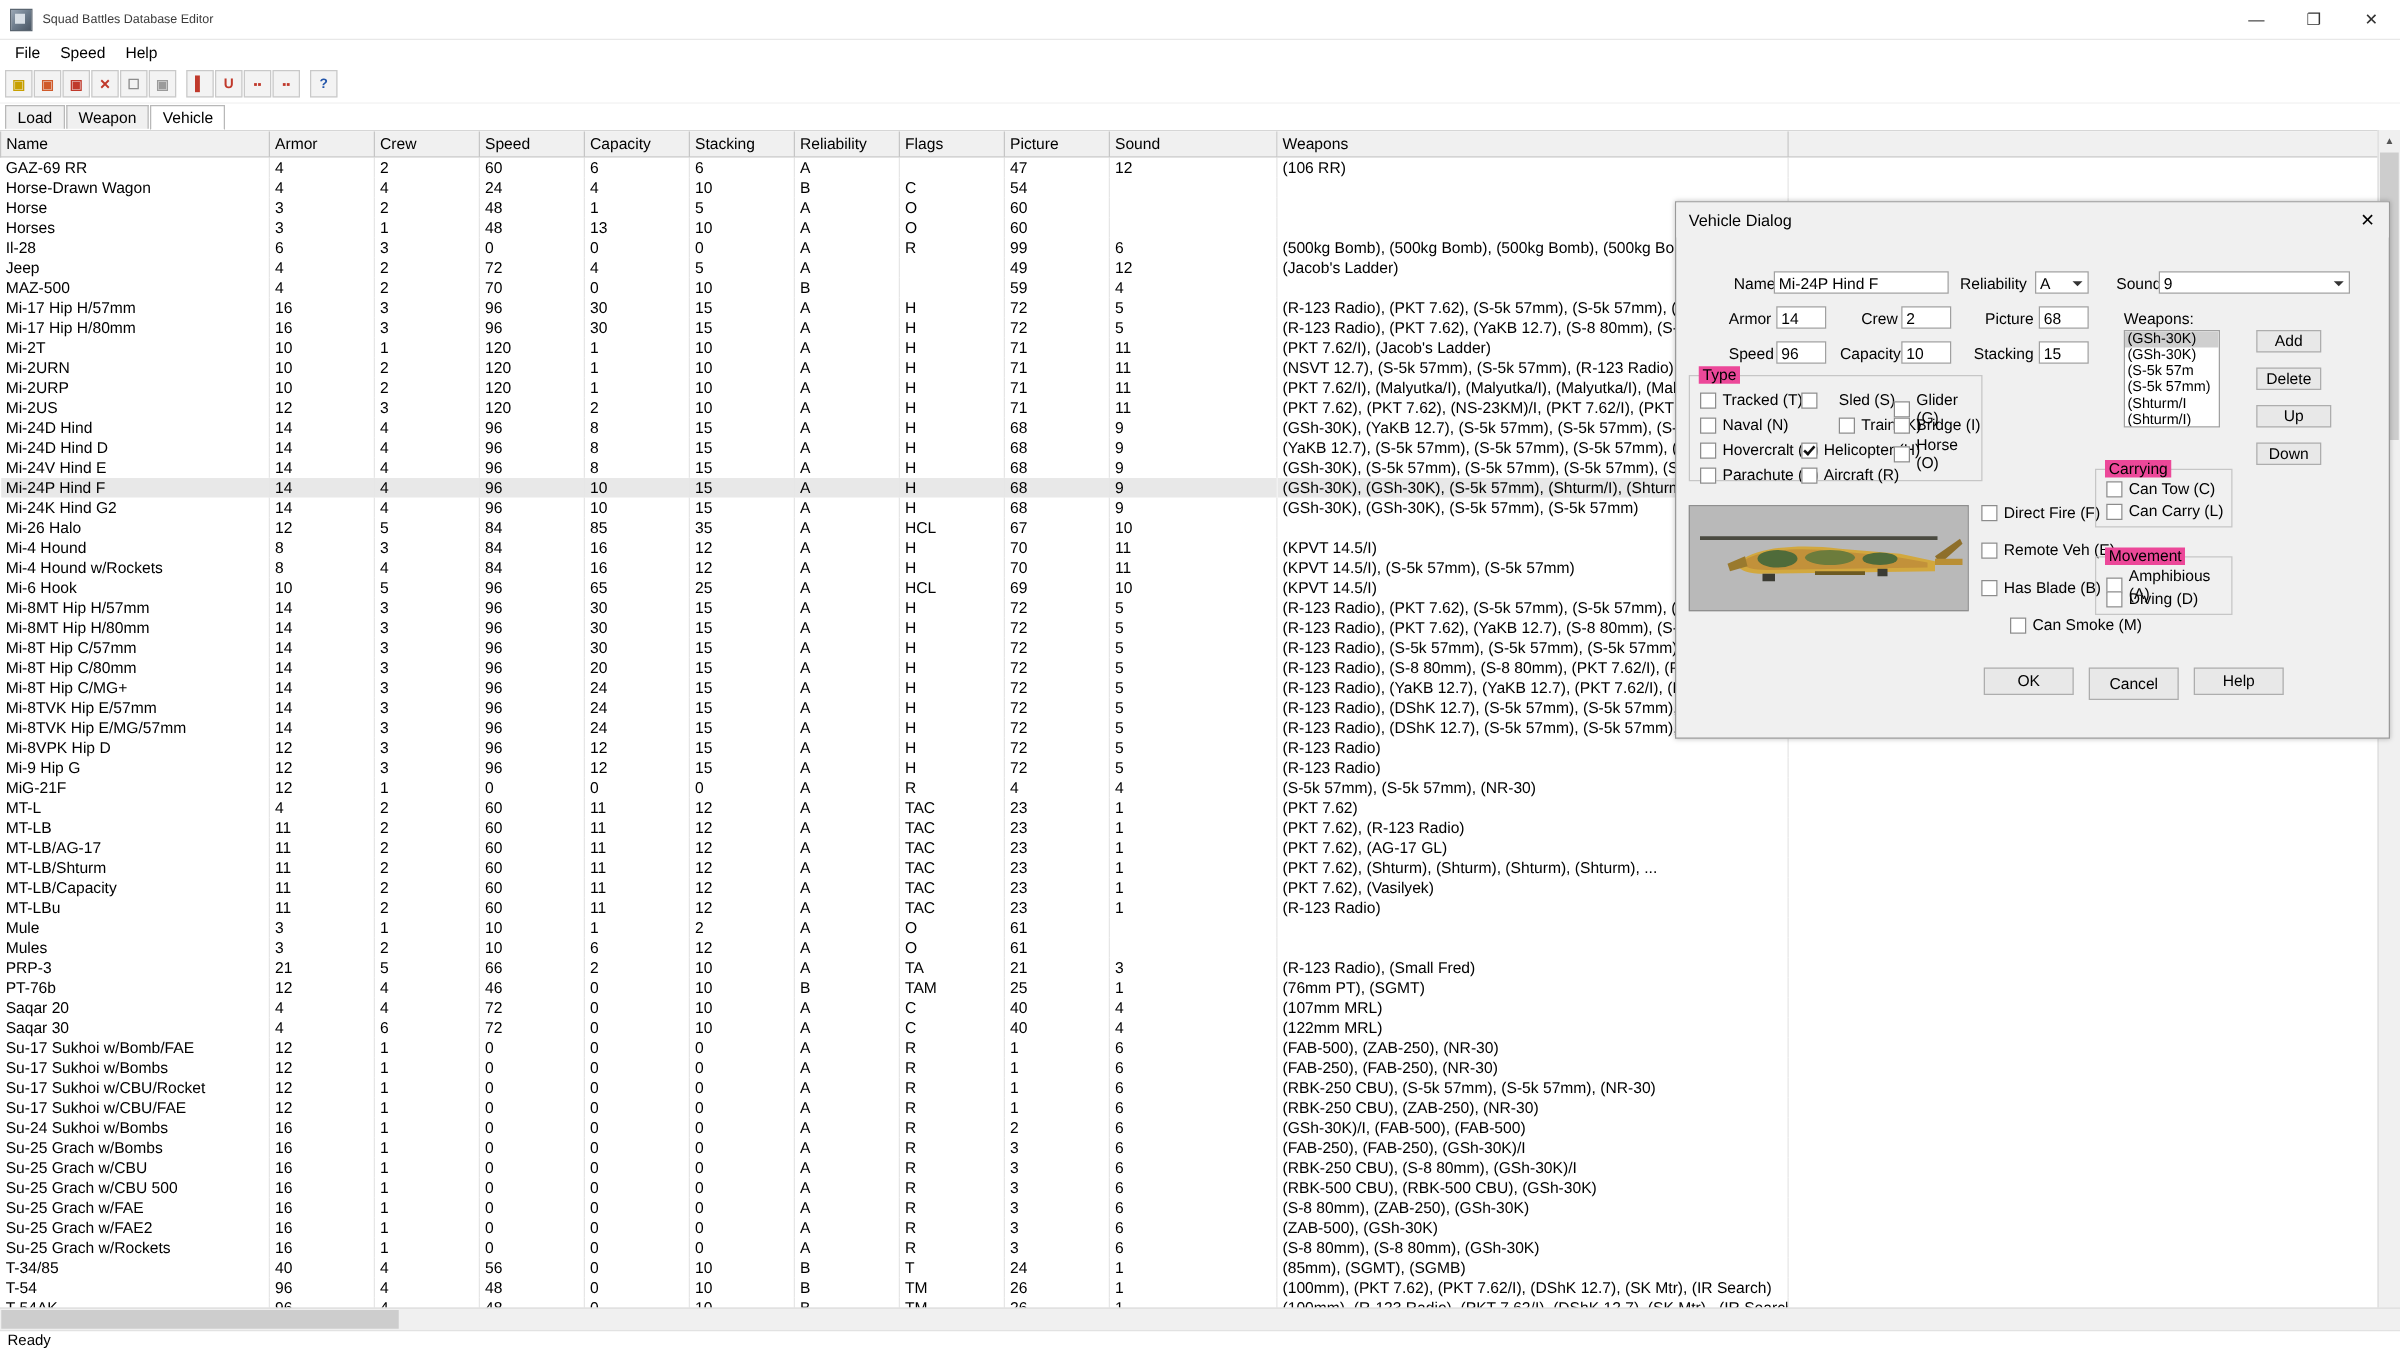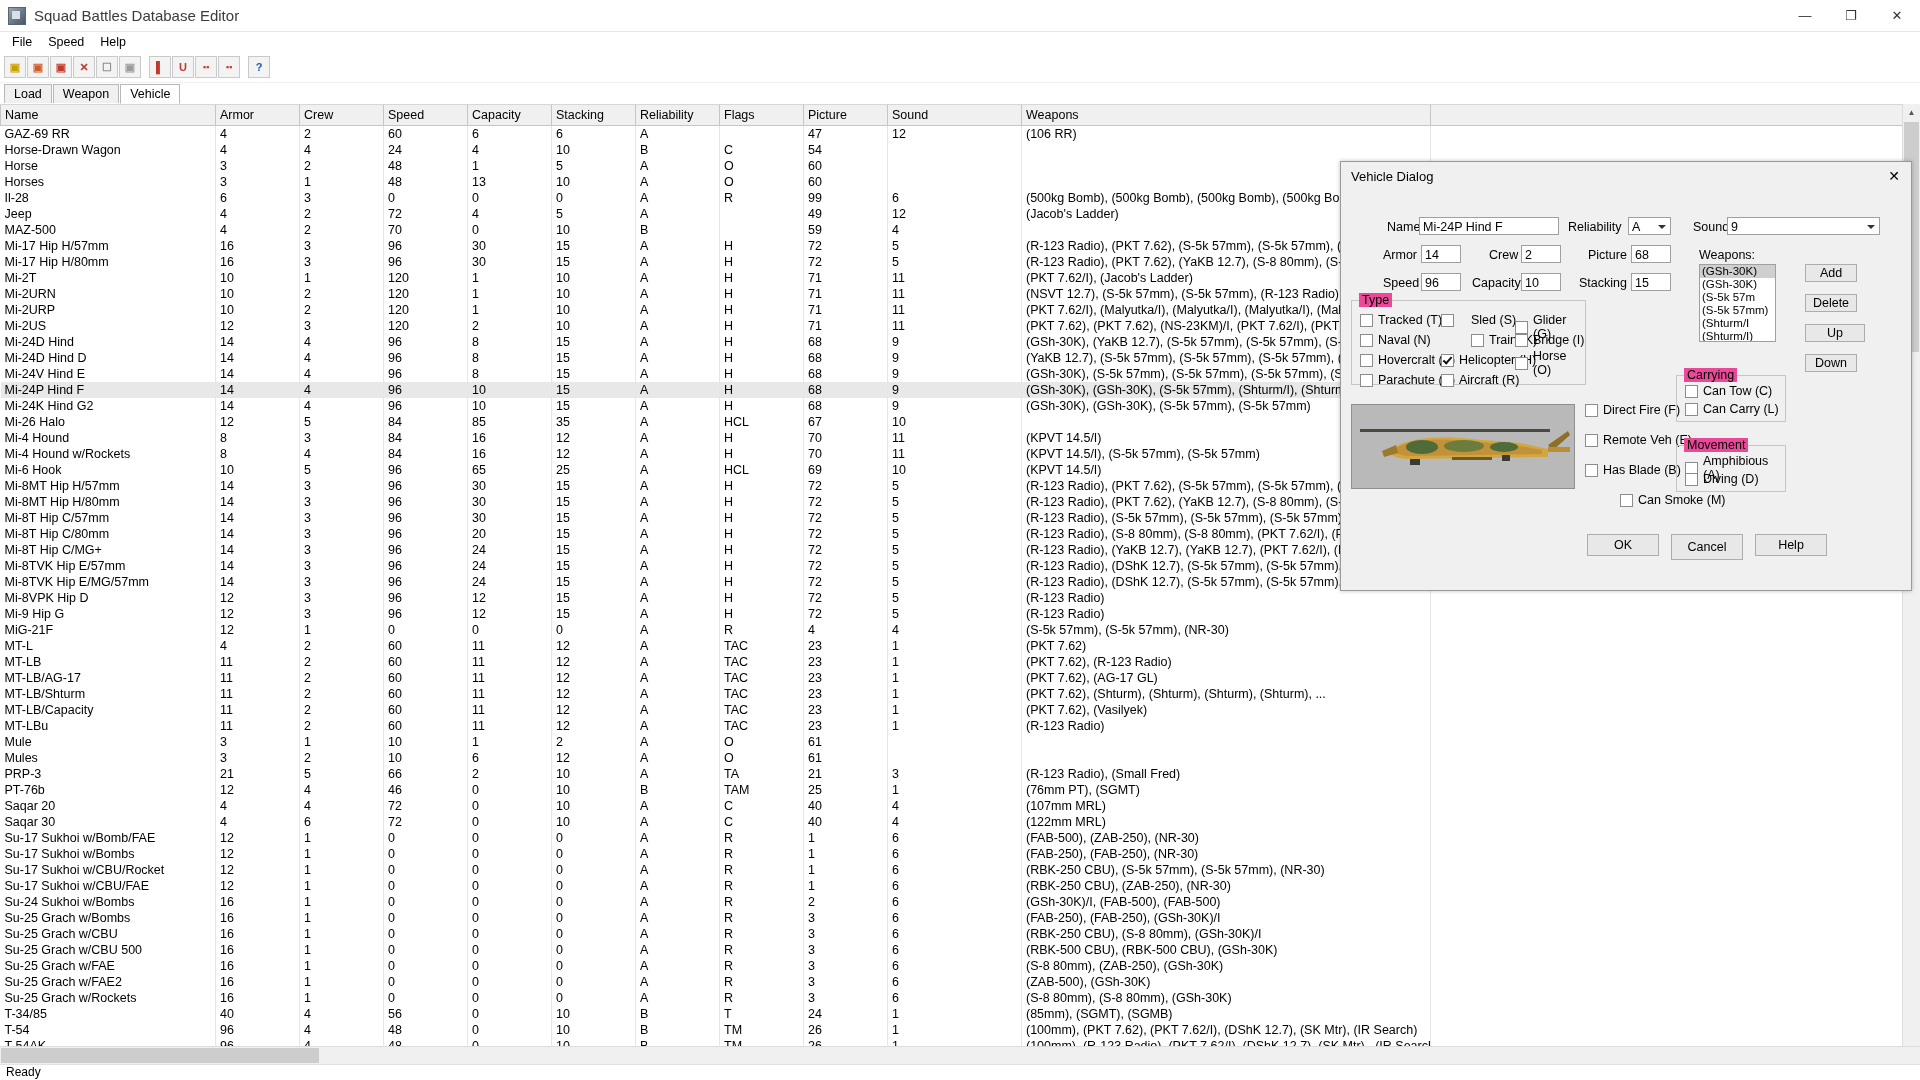--- a/index.html
+++ b/index.html
@@ -28,21 +28,21 @@
       linear-gradient(135deg,#9aa7b5 0%, #6c7b8b 50%, #4a5663 100%);
     border: 1px solid #5a6570;
     position: relative;
   }
   .app-icon:after {
     content: "";
     position: absolute; left: 3px; top: 3px;
     width: 8px; height: 8px;
     background: #d8dfe6;
   }
-  .title-text { font-size: 15px; color: #3b3b3b; }
+  .title-text { font-size: 10px; color: #3b3b3b; }
   .win-controls { margin-left: auto; display: flex; height: 32px; }
   .win-btn {
     width: 46px; height: 32px;
     display: flex; align-items: center; justify-content: center;
     font-size: 13px; color: #333;
   }
   
   .menubar {
     height: 20px;
     display: flex;
@@ -1335,21 +1335,21 @@
         <span>Direct Fire (F)</span>
       </div>
     <div class="chk" style="left:244px;top:243px;">
         <span class="box"></span>
         <span>Remote Veh (E)</span>
       </div>
     <div class="chk" style="left:244px;top:273px;">
         <span class="box"></span>
         <span>Has Blade (B)</span>
       </div>
-    <div class="chk" style="left:256px;top:303px;padding-left:23px;">
+    <div class="chk" style="left:244px;top:303px;padding-left:23px;">
         <span class="box"></span>
         <span>Can Smoke (M)</span>
       </div>
 
     <div class="group" style="left:335px;top:185px;width:110px;height:47px;">
       <span class="gl">Carrying</span>
       <div class="chk" style="left:8px;top:8px;">
           <span class="box"></span>
           <span>Can Tow (C)</span>
         </div>

